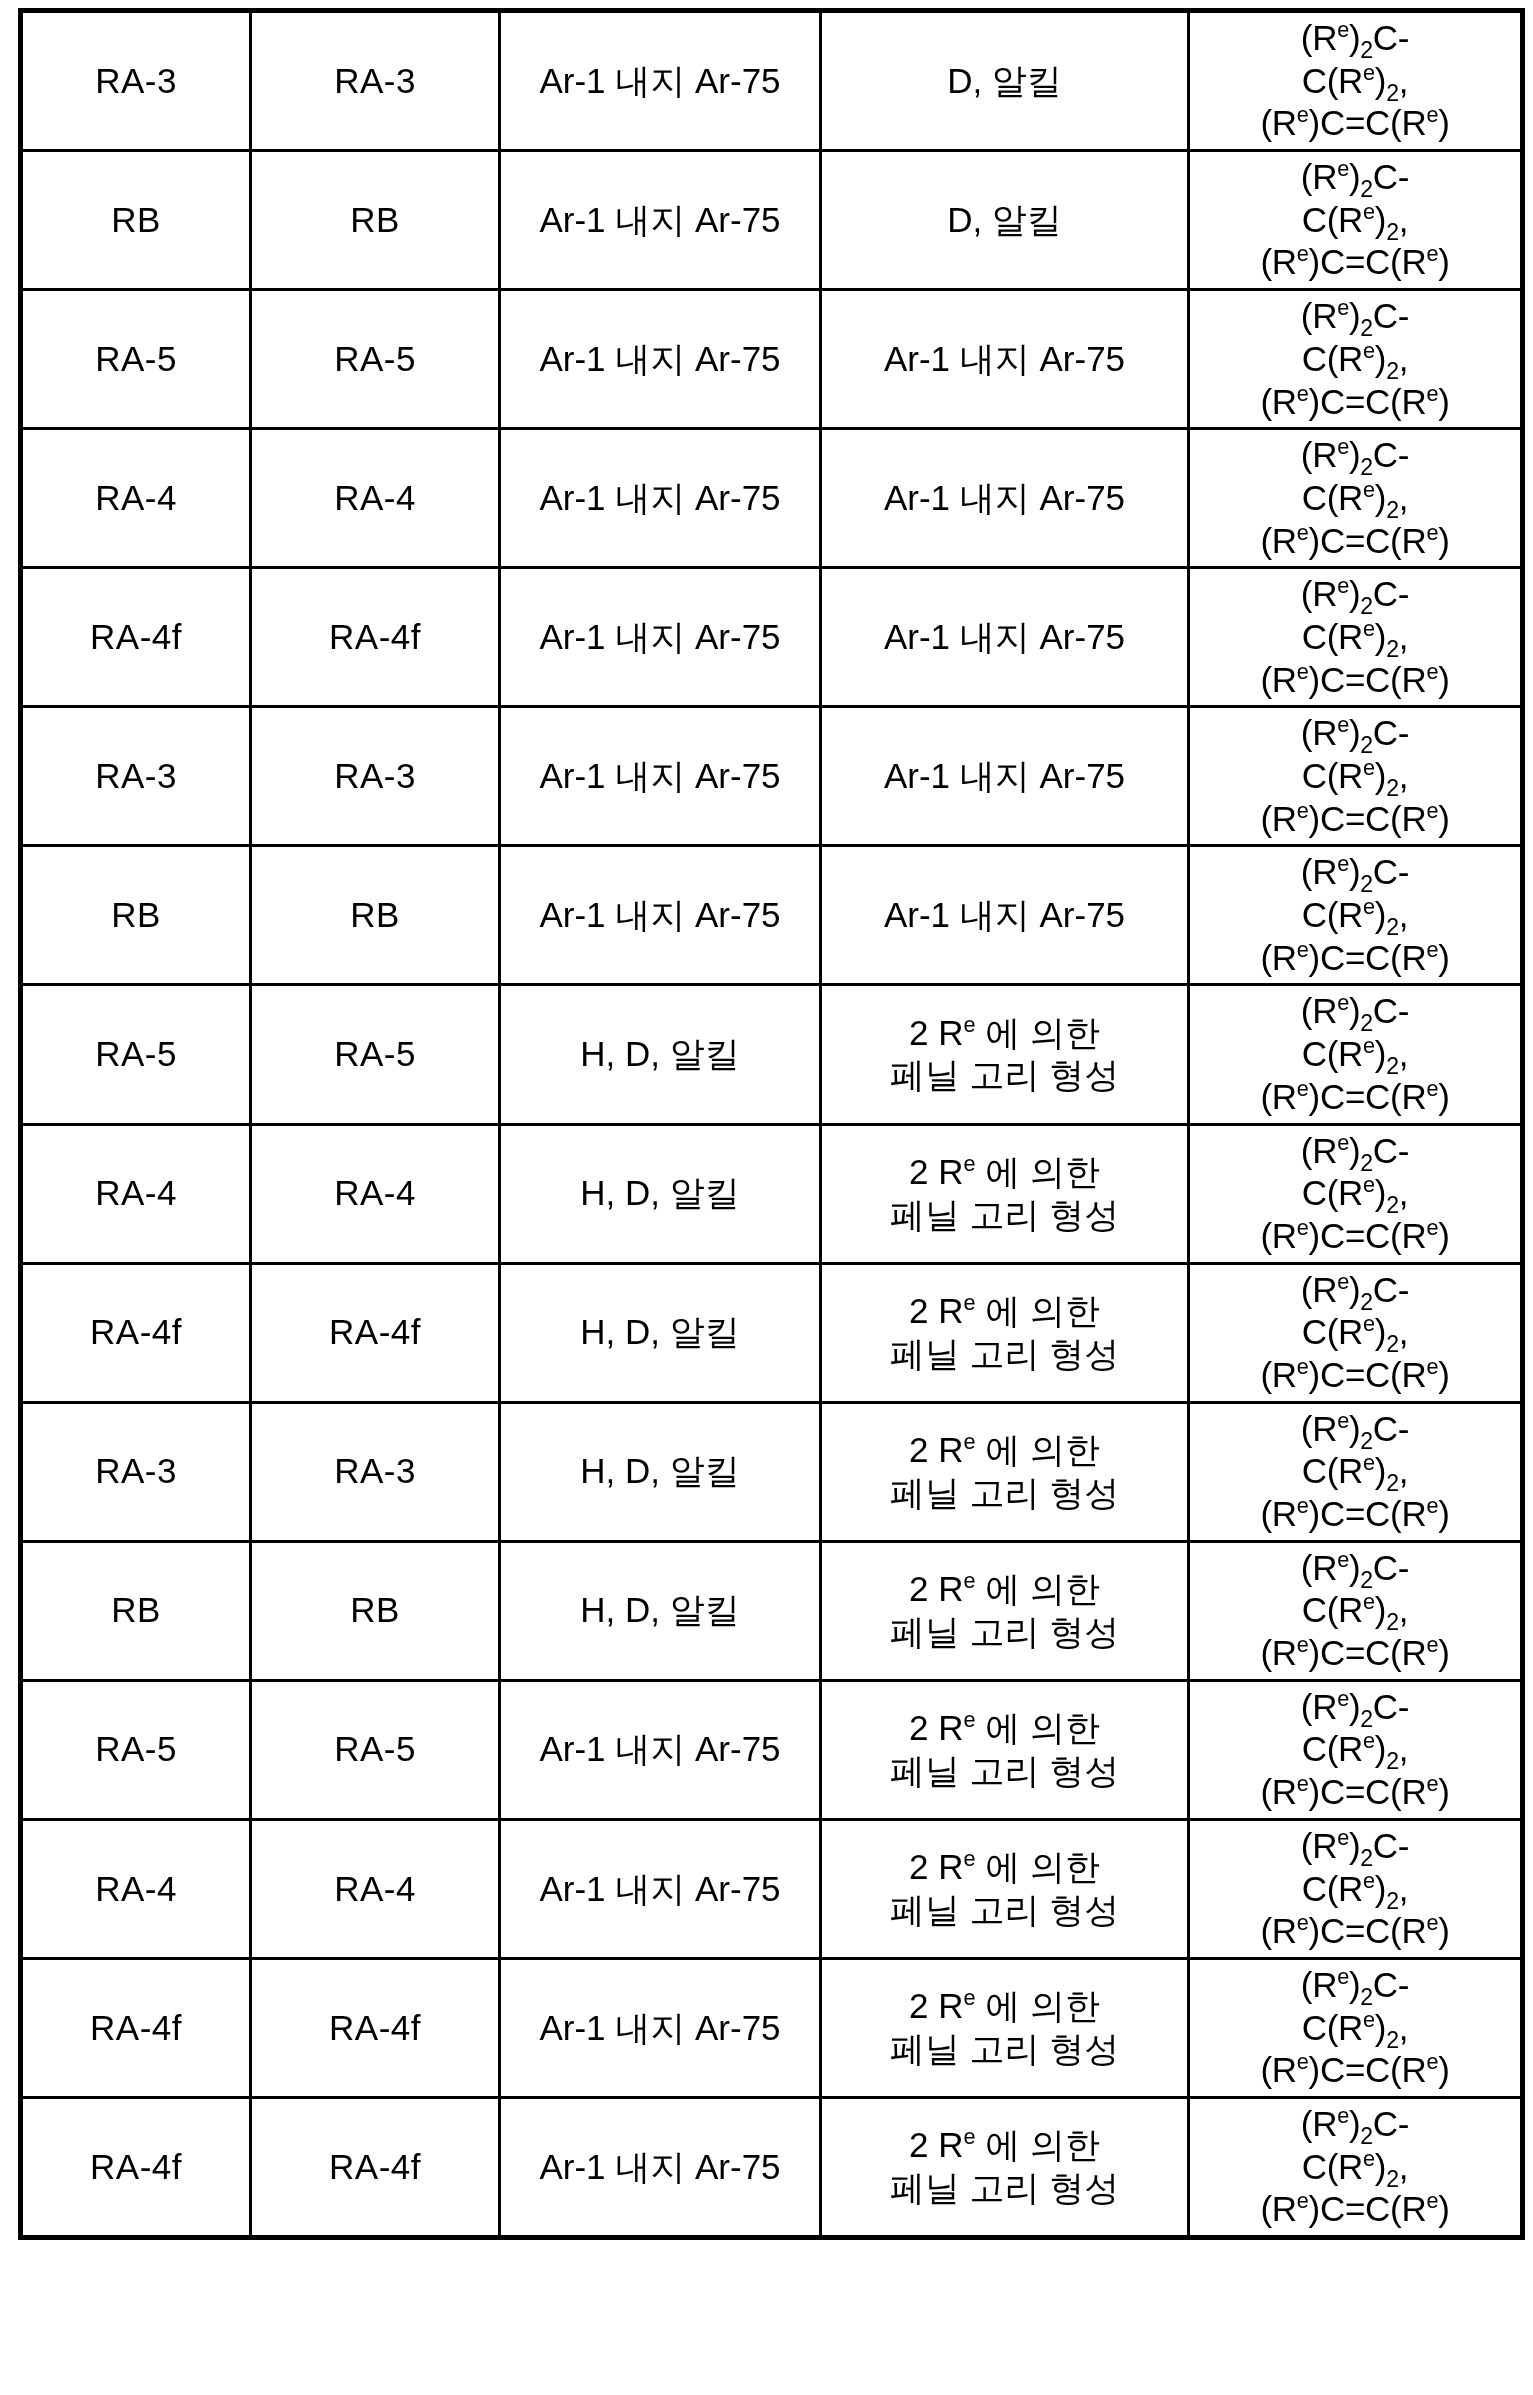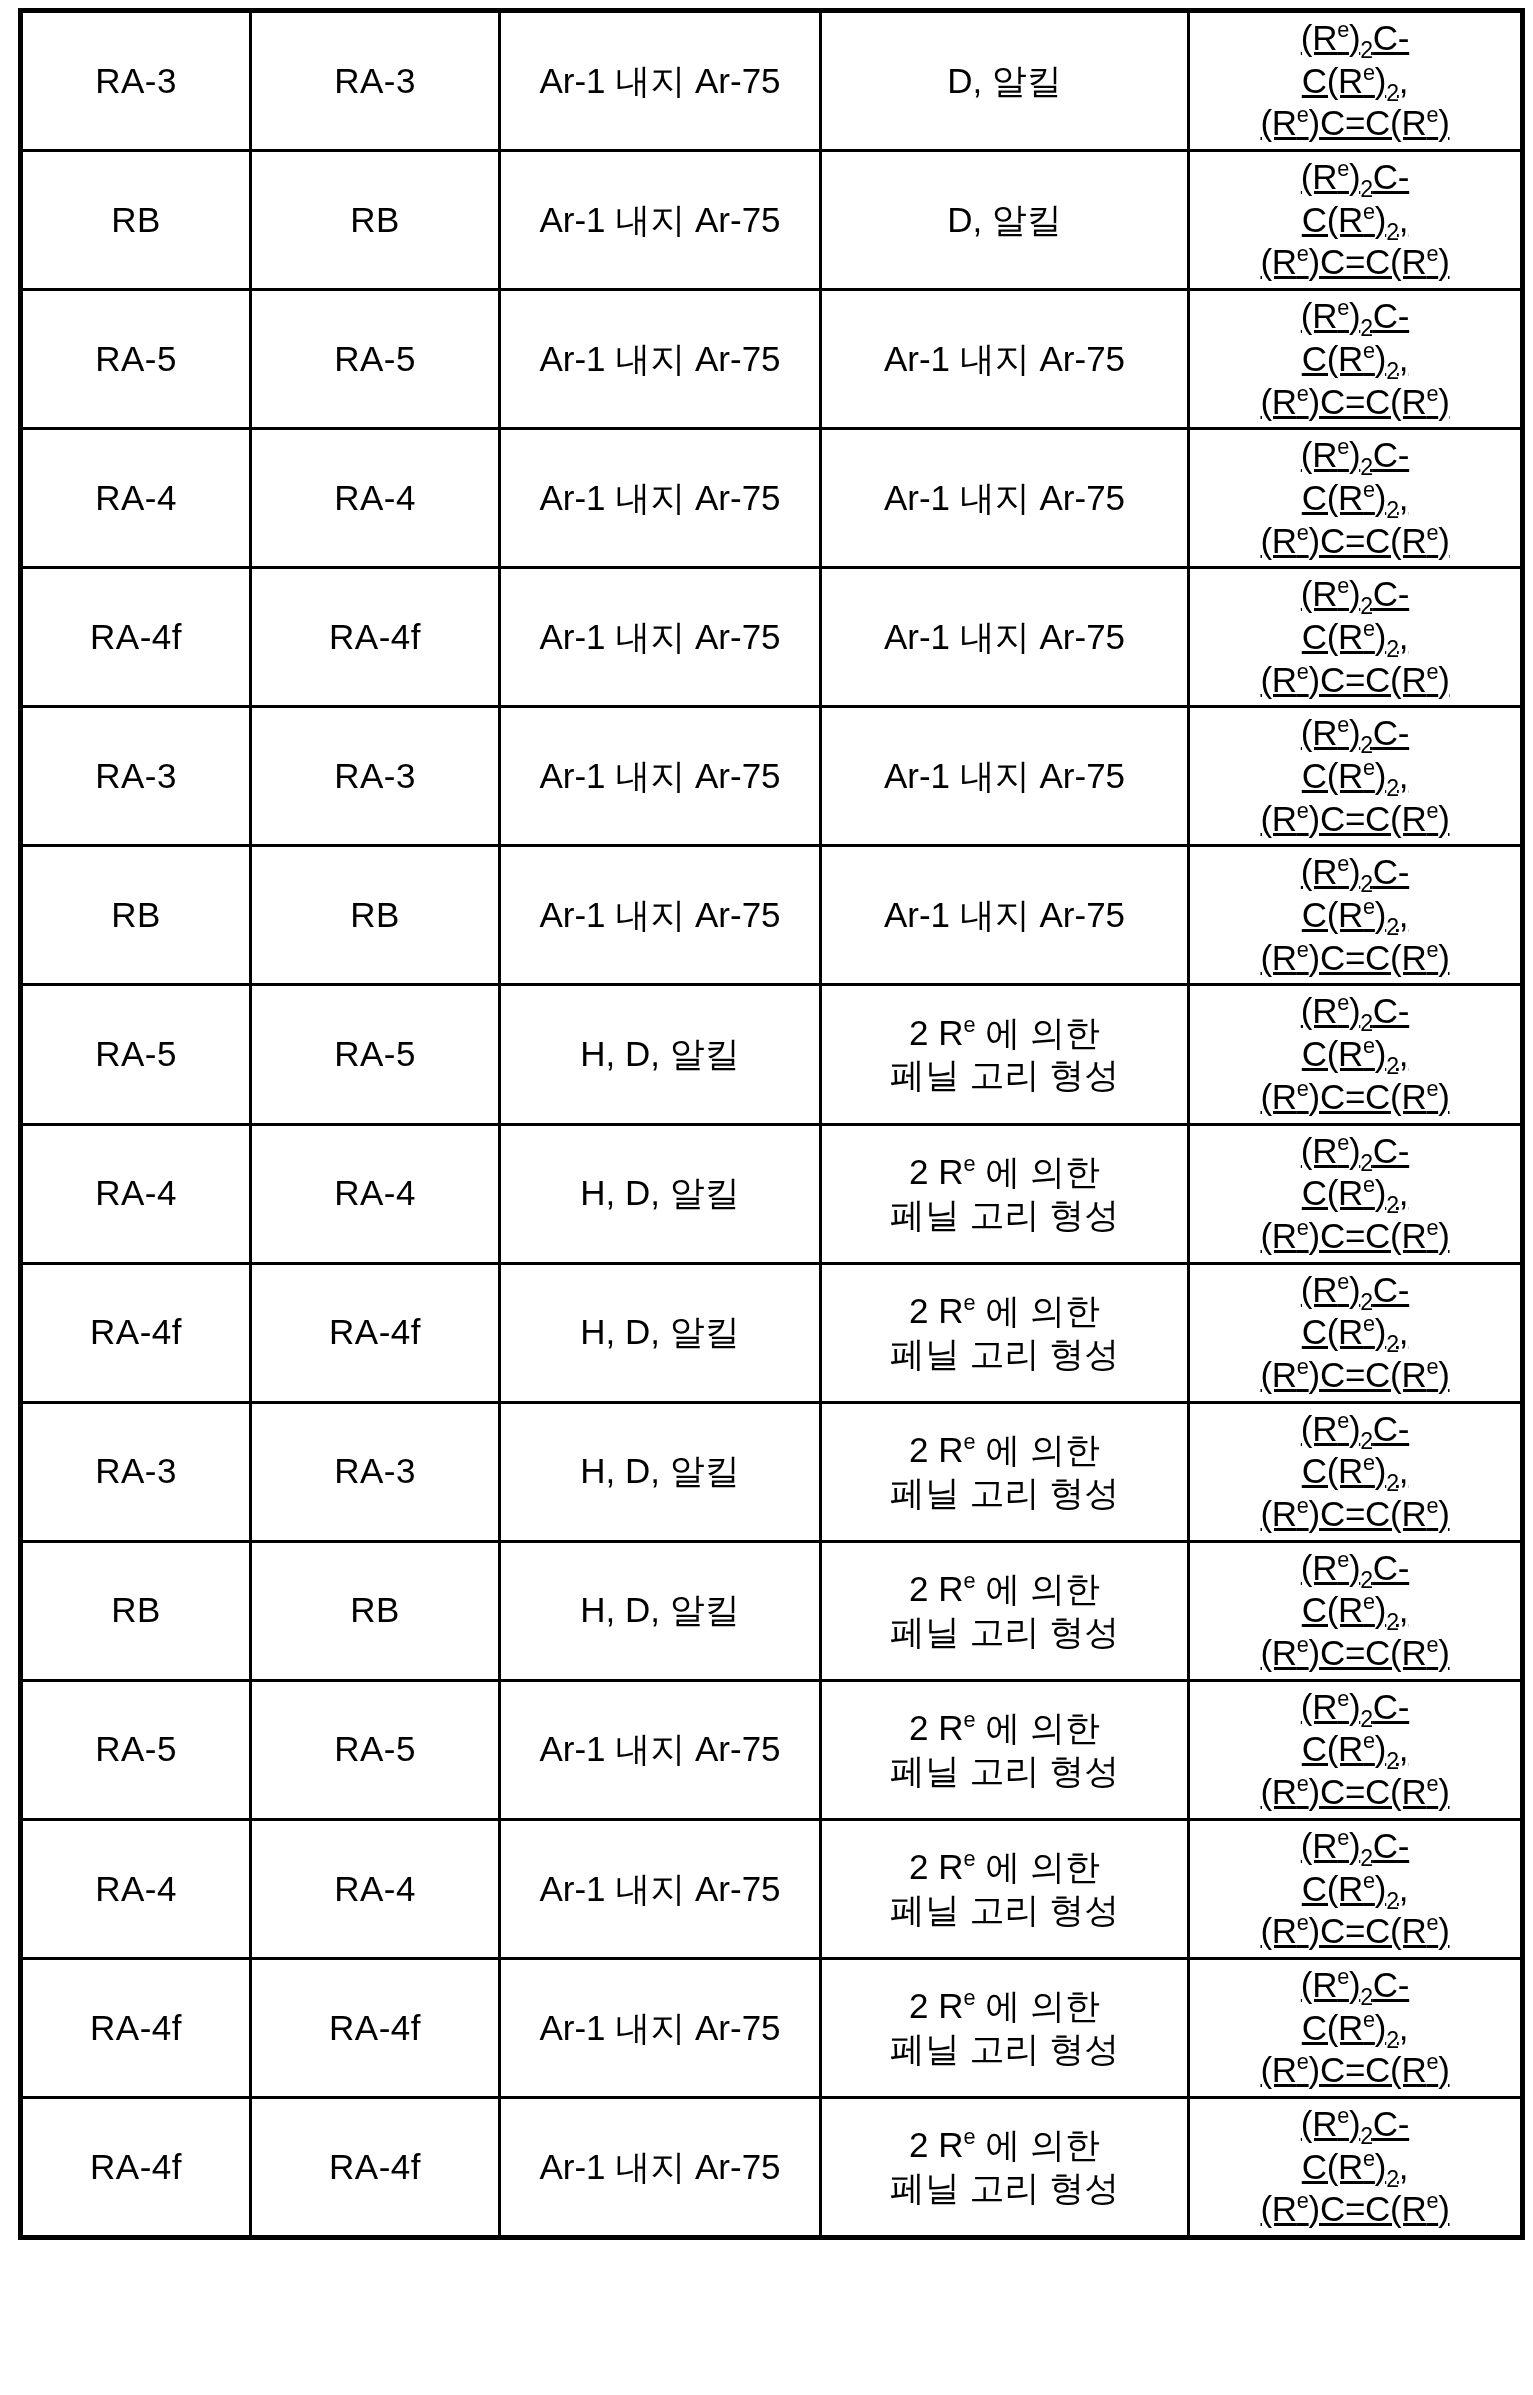--- a/index.html
+++ b/index.html
@@ -48,21 +48,20 @@
   col.c4 { width: 368px; }
   col.c5 { width: 334px; }
 
   .cell-label { font-size: 37px; letter-spacing: 0.5px; }
   .cell-mid   { font-size: 35px; }
   .cell-formula {
     font-size: 34px;
     line-height: 1.12;
     white-space: pre-line;
     letter-spacing: -0.3px;
-    text-decoration: underline;
   }
   sup {
     font-size: 0.62em;
     vertical-align: super;
     line-height: 0;
   }
   sub {
     font-size: 0.66em;
     vertical-align: sub;
     line-height: 0;

